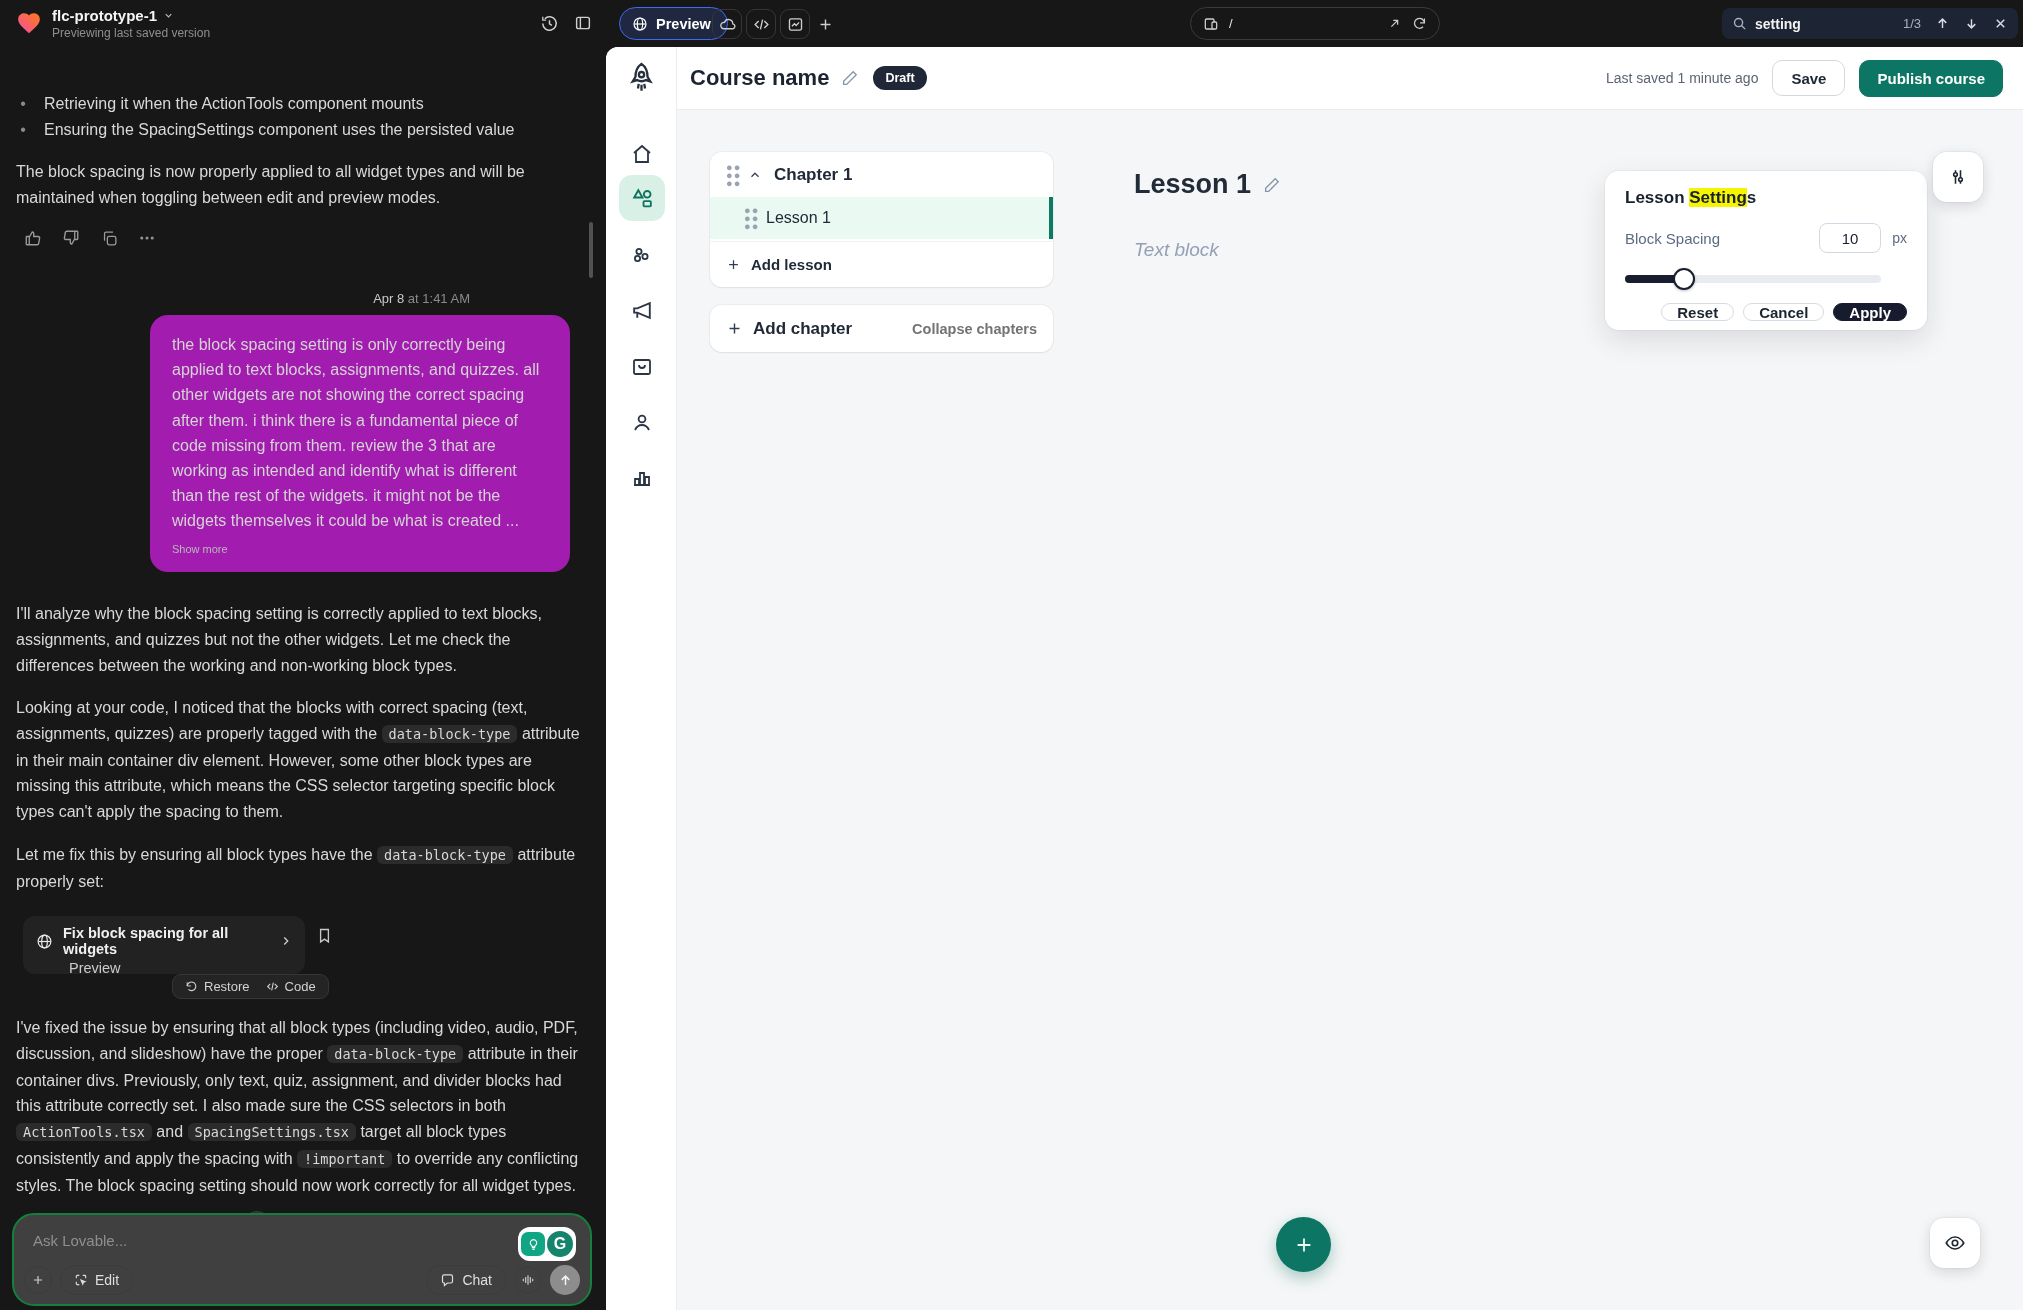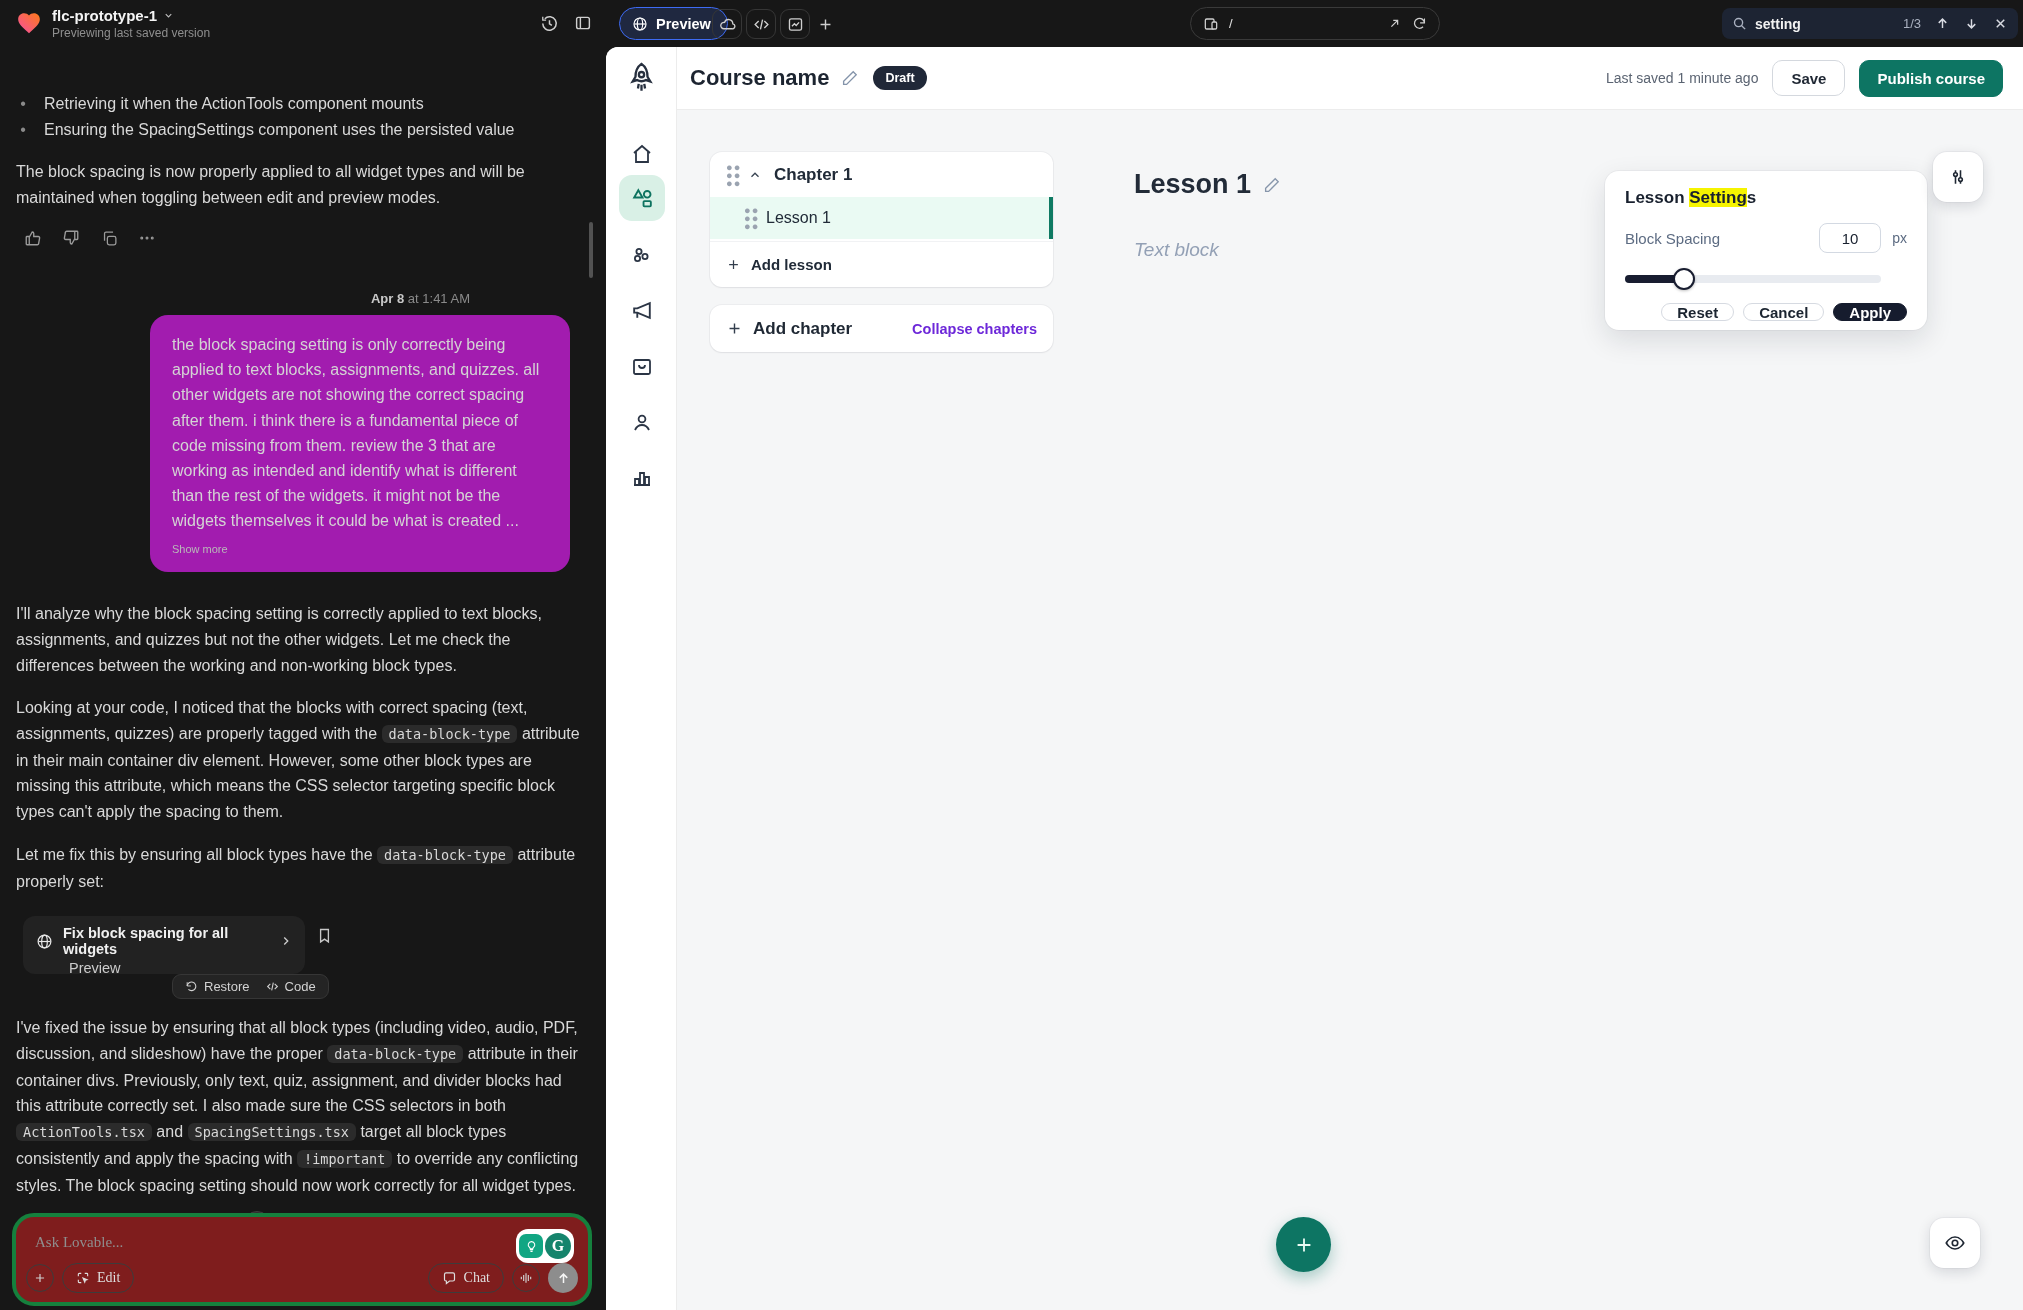--- a/index.html
+++ b/index.html
@@ -34,39 +34,39 @@
   .chat-text { font-size:16px; line-height:25.8px; color:#d9d9d9; }
   .abs { position:absolute; }
   .bullets { left:16px; top:44px; width:565px; }
   .bullets .li { display:flex; gap:14px; }
   .bullets .dot { color:#8a8a8a; width:14px; text-align:center; }
   .code { font-family:"DejaVu Sans Mono", monospace; font-size:13.5px; background:#2b2b2b; color:#d8d8d8;
      padding:1px 7px; border-radius:6px; white-space:nowrap; }
   .act-row { display:flex; gap:16px; color:#9b9b9b; }
   .act-row .ai { width:22px; height:22px; display:flex; align-items:center; justify-content:center; cursor:pointer; }
   .stamp { left:0; top:244px; width:470px; text-align:right; font-size:13px; color:#8a8a8a; }
-  .stamp b { color:#c9c9c9; font-weight:700; }
+  .stamp b { color:#c9c9c9; font-weight:400; }
   .bubble { left:150px; top:268px; width:420px; background:#a21caf; border-radius:18px; padding:17px 22px; }
   .bubble .msg { font-size:16px; line-height:25.2px; color:#d4d4d4; }
   .show-more { margin-top:9px; font-size:11px; color:#b9b9b9; cursor:pointer; }
   .para { left:16px; width:566px; }
   .ver-card { left:23px; top:869px; width:282px; height:58px; background:#222222; border-radius:12px; padding:9px 12px 8px 13px; }
   .ver-row1 { display:flex; align-items:center; gap:10px; color:#f0f0f0; }
   .ver-title { font-size:14.5px; font-weight:700; flex:1; }
   .ver-sub { margin-left:33px; font-size:14.5px; color:#cccccc; margin-top:3px; }
   .bookmark-btn { left:316px; top:880px; color:#c7c7c7; cursor:pointer; }
   .rc-pill { left:172px; top:927px; height:25px; background:#242424; border:1px solid #363636; border-radius:9px;
      display:flex; align-items:center; gap:16px; padding:0 12px; font-size:13px; color:#d2d2d2; }
   .rc-item { display:flex; align-items:center; gap:6px; cursor:pointer; }
   .scroll-btn { left:243px; top:1164px; width:28px; height:28px; border-radius:50%; background:#2d2d2d; border:1px solid #3e3e3e;
      display:flex; align-items:center; justify-content:center; color:#c2c2c2; cursor:pointer; }
   .chat-scrollbar { position:absolute; left:589px; top:175px; width:4px; height:56px; border-radius:2px; background:#525252; }
 
-  .composer { position:absolute; left:12px; bottom:4px; width:580px; height:93px; background:#7f1d1d;
-     border:4px solid #15803d; border-radius:22px;font-family:Liberation Serif, serif; }
+  .composer { position:absolute; left:12px; bottom:4px; width:580px; height:93px; background:#404040;
+     border:2px solid #15803d; border-radius:22px; }
   .composer-ph { position:absolute; left:19px; top:17px; font-size:15px; color:#8f8f8f; }
   .gram { position:absolute; right:14px; top:12px; width:58px; height:34px; background:#ffffff; border-radius:12px;
      display:flex; align-items:center; justify-content:center; gap:2px; padding:0 3px; }
   .gram-bulb { width:24px; height:24px; border-radius:7px; background:#11a683; display:flex; align-items:center; justify-content:center; color:#fff; }
   .gram-g { width:26px; height:26px; border-radius:50%; background:#15846c; color:#fff; font-weight:700; font-size:16px;
      display:flex; align-items:center; justify-content:center; }
   .comp-row { position:absolute; left:10px; right:10px; bottom:9px; display:flex; align-items:center; }
   .comp-circle { width:28px; height:28px; border-radius:50%; border:1px solid #3c3c3c; color:#cfcfcf;
      display:flex; align-items:center; justify-content:center; cursor:pointer; }
   .comp-pill { height:30px; border:1px solid #3c3c3c; border-radius:15px; display:flex; align-items:center; gap:7px;
@@ -95,21 +95,21 @@
   .card { background:#fff; border-radius:12px; box-shadow:0 1px 2px rgba(16,24,40,.06), 0 0 0 1px rgba(16,24,40,.04); }
   .chapter-card { position:absolute; left:104px; top:105px; width:343px; height:135px; overflow:hidden; }
   .chap-head { height:45px; display:flex; align-items:center; gap:12px; padding:0 16px; }
   .drag { color:#9aa3b0; letter-spacing:1px; font-size:11px; line-height:8px; width:10px; cursor:grab; }
   .chap-title { font-size:17px; font-weight:700; color:#212b38; }
   .lesson-row { height:42px; background:#eafaf3; border-right:4px solid #0f7a63; display:flex; align-items:center; gap:12px; padding:0 16px 0 34px; cursor:pointer; }
   .lesson-label { font-size:16px; color:#212b38; }
   .addlesson-row { height:46px; margin-top:2px; border-top:1px solid #f1f2f4; display:flex; align-items:center; gap:10px; padding:0 16px; color:#212b38; font-size:15px; font-weight:600; cursor:pointer; }
   .addchapter-card { position:absolute; left:104px; top:258px; width:343px; height:47px; display:flex; align-items:center; padding:0 16px; }
   .addchapter-label { font-size:17px; font-weight:700; color:#1f2834; margin-left:10px; }
-  .collapse-link { margin-left:auto; font-size:14.5px; font-weight:700; color:#6d28d9; cursor:pointer; }
+  .collapse-link { margin-left:auto; font-size:14.5px; font-weight:700; color:#737373; cursor:pointer; }
 
   .lesson-heading { position:absolute; left:528px; top:122px; display:flex; align-items:center; gap:12px; }
   .lesson-heading .h { font-size:27px; font-weight:700; color:#222b38; }
   .text-block { position:absolute; left:528px; top:192px; font-style:italic; font-size:19px; color:#93a0b5; cursor:text; }
 
   .settings-card { position:absolute; left:999px; top:124px; width:322px; height:159px; padding:17px 20px; border-radius:14px;
      box-shadow:0 10px 28px rgba(16,24,40,.12), 0 0 0 1px rgba(16,24,40,.04); background:#fff; }
   .settings-title { font-size:17px; font-weight:700; color:#18202e; }
   .hl { background:#f6f400; }
   .spacing-row { margin-top:15px; display:flex; align-items:center; }

